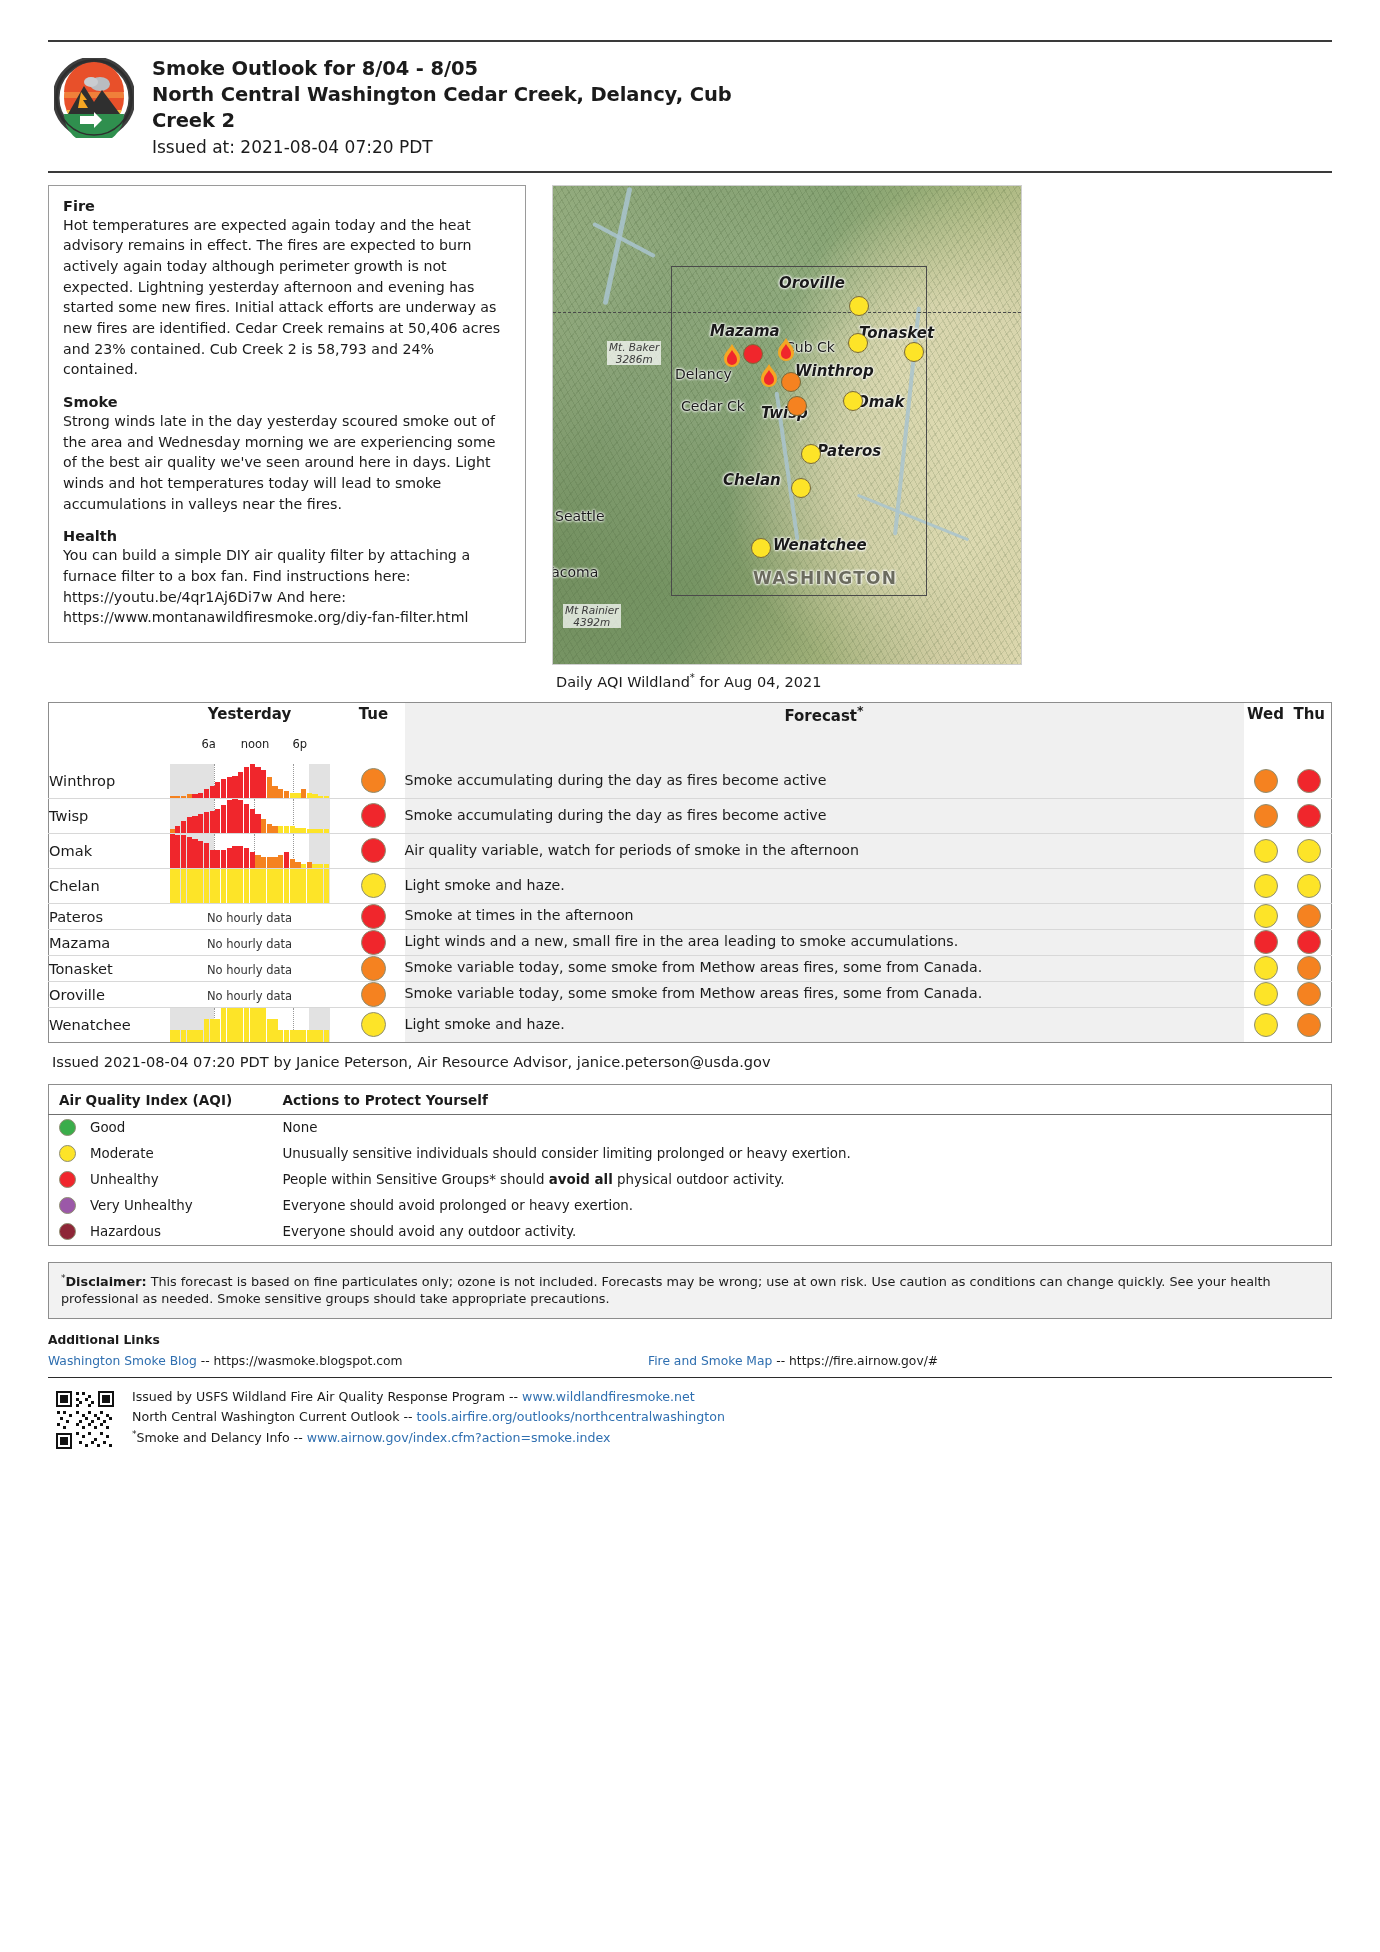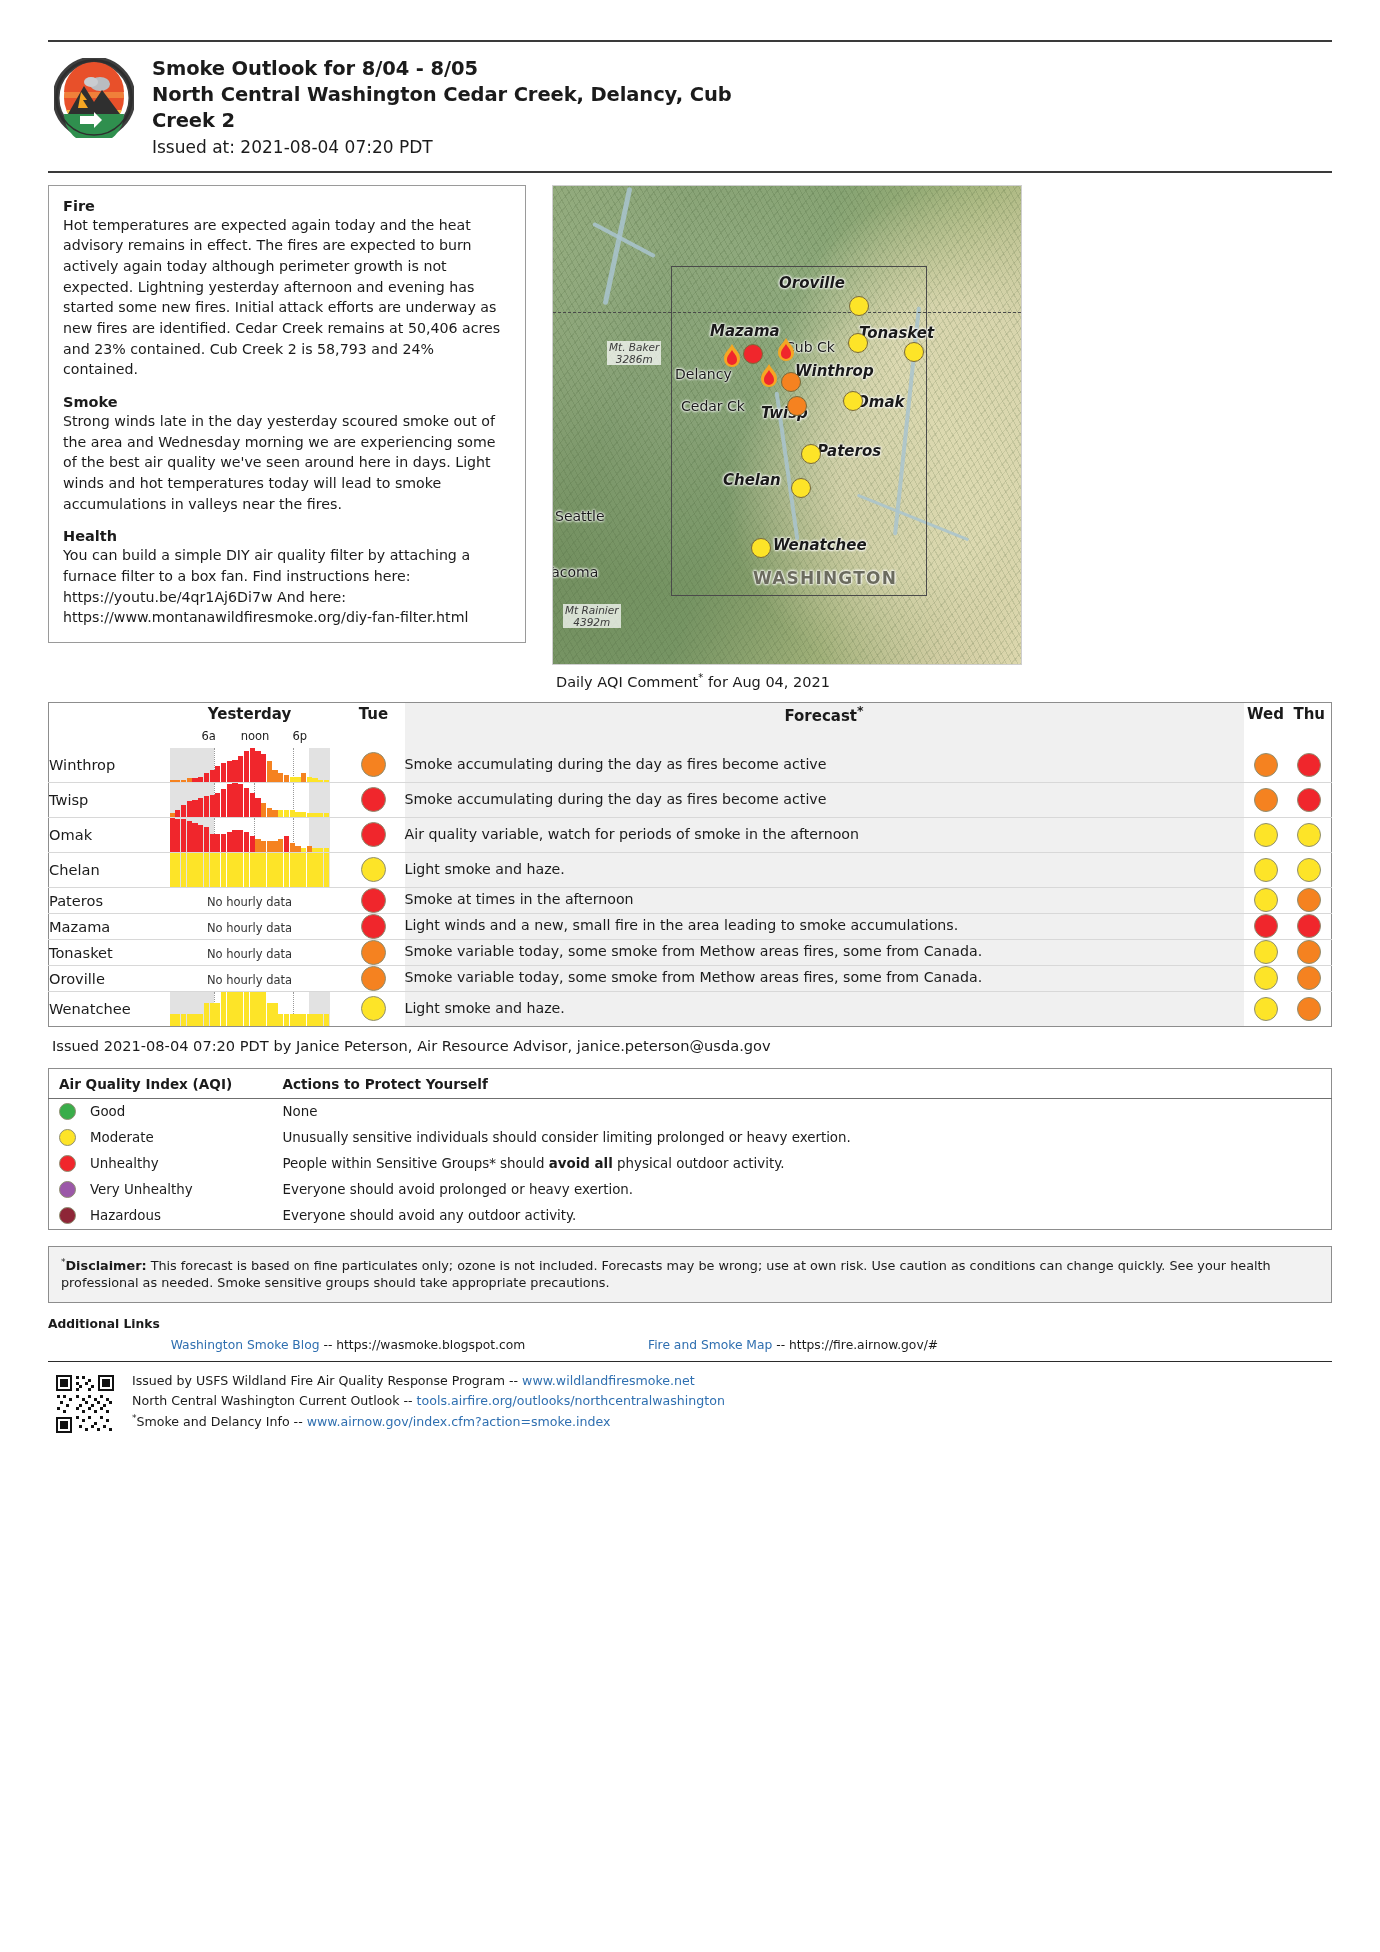--- a/index.html
+++ b/index.html
@@ -76,21 +76,21 @@
   .row:first-child td { border-top:none; }
   .st-name { font-size:14.6px; padding:6px 0 6px 12px; white-space:nowrap; width:108px; }
   .spark-cell { width:186px; text-align:center; padding:3px 6px; }
   .nodata { font-size:11.5px; color:#333; }
   .aqi-cell { width:62px; text-align:center; }
   .cmt { font-size:14.2px; line-height:1.22; padding:5px 10px 5px 10px; }
   .wd { width:44px; text-align:center; }
   .dot { display:inline-block; width:25px; height:25px; border-radius:50%; border:1.2px solid #8e8e72; vertical-align:middle; }
   .dot.sm { width:24px; height:24px; }
   .tick-row td { padding:0; }
-  .ticks { position:relative; height:15px; width:186px; margin:4px auto; }
+  .ticks { position:relative; height:15px; width:186px; margin:12px auto; }
   .ticks span { position:absolute; top:0; font-size:11.5px; transform:translateX(-50%); }
   .spark { position:relative; width:160px; height:34px; margin:0 auto; }
   .spark .night { position:absolute; top:0; bottom:0; background:#e2e2e2; }
   .spark .vg { position:absolute; top:0; bottom:0; width:1px; border-left:1px dotted #9a9a9a; }
   .spark .bars { position:absolute; left:0; right:0; bottom:0; height:100%; display:flex; align-items:flex-end; }
   .spark .bars i { flex:1; margin-right:.5px; display:block; }
 
   .issued-line { font-size:14.6px; margin:10px 0 0 4px; }
 
   
@@ -102,21 +102,21 @@
   .legend td.c2 { padding-left:16px; }
   .ldot { display:inline-block; width:17px; height:17px; border-radius:50%; border:1px solid #8e8e72; vertical-align:-4px; margin-right:14px; }
 
   
   .disc { border:1px solid #8d8d8d; background:#f2f2f2; margin-top:16px; padding:9px 12px 10px 12px;
           font-size:12.8px; line-height:1.36; }
   .disc sup { font-size:9px; }
 
   
   .al-title { font-size:12.3px; font-weight:bold; margin-top:14px; }
-  .al-row { display:flex; margin-top:7px; font-size:12.3px;text-align:center; }
+  .al-row { display:flex; margin-top:7px; font-size:12.3px; }
   .al-left { width:600px; }
   a, .lnk { color:#2f6fb0; text-decoration:none; }
   .al-rule { border-top:1.8px solid #2b2b2b; margin-top:9px; }
 
   
   .footer { display:flex; margin-top:9px; align-items:flex-start; }
   .qr { width:62px; height:62px; flex:0 0 62px; margin:2px 16px 0 6px; }
   .fl { font-size:12.6px; line-height:1.62; }
   .fl sup { font-size:9px; }
 </style>
@@ -219,21 +219,21 @@
         <svg class="flame" style="left:205px;top:178px;" viewBox="0 0 22 26">
           <path d="M11 0C8 6 3 8 3 15a8 8 0 0 0 16 0c0-7-5-9-8-15z" fill="#f5a623"></path>
           <path d="M11 6C9 10 6 11 6 16a5 5 0 0 0 10 0c0-5-3-6-5-10z" fill="#f0262c"></path>
         </svg>
         <svg class="flame" style="left:222px;top:152px;" viewBox="0 0 22 26">
           <path d="M11 0C8 6 3 8 3 15a8 8 0 0 0 16 0c0-7-5-9-8-15z" fill="#f5a623"></path>
           <path d="M11 6C9 10 6 11 6 16a5 5 0 0 0 10 0c0-5-3-6-5-10z" fill="#f0262c"></path>
         </svg>
       </div>
       <div class="map-cap">
-        <span>Daily AQI Comment</span><sup>*</sup><span> for Aug 04, 2021</span>
+        <span>Daily AQI Wildland</span><sup>*</sup><span> for Aug 04, 2021</span>
       </div>
     </div>
   </div>
 
   <table class="ftable">
     <tbody>
         <tr>
       <td class="hdr-cell"></td>
       <td class="hdr-cell">Yesterday</td>
       <td class="hdr-cell">Tue</td>

